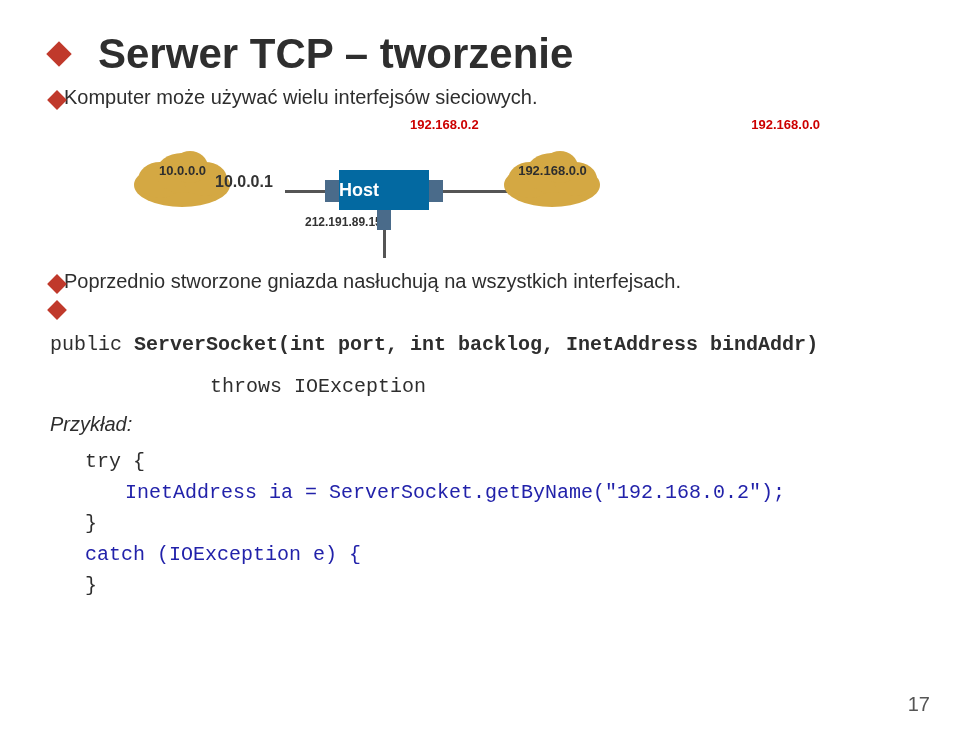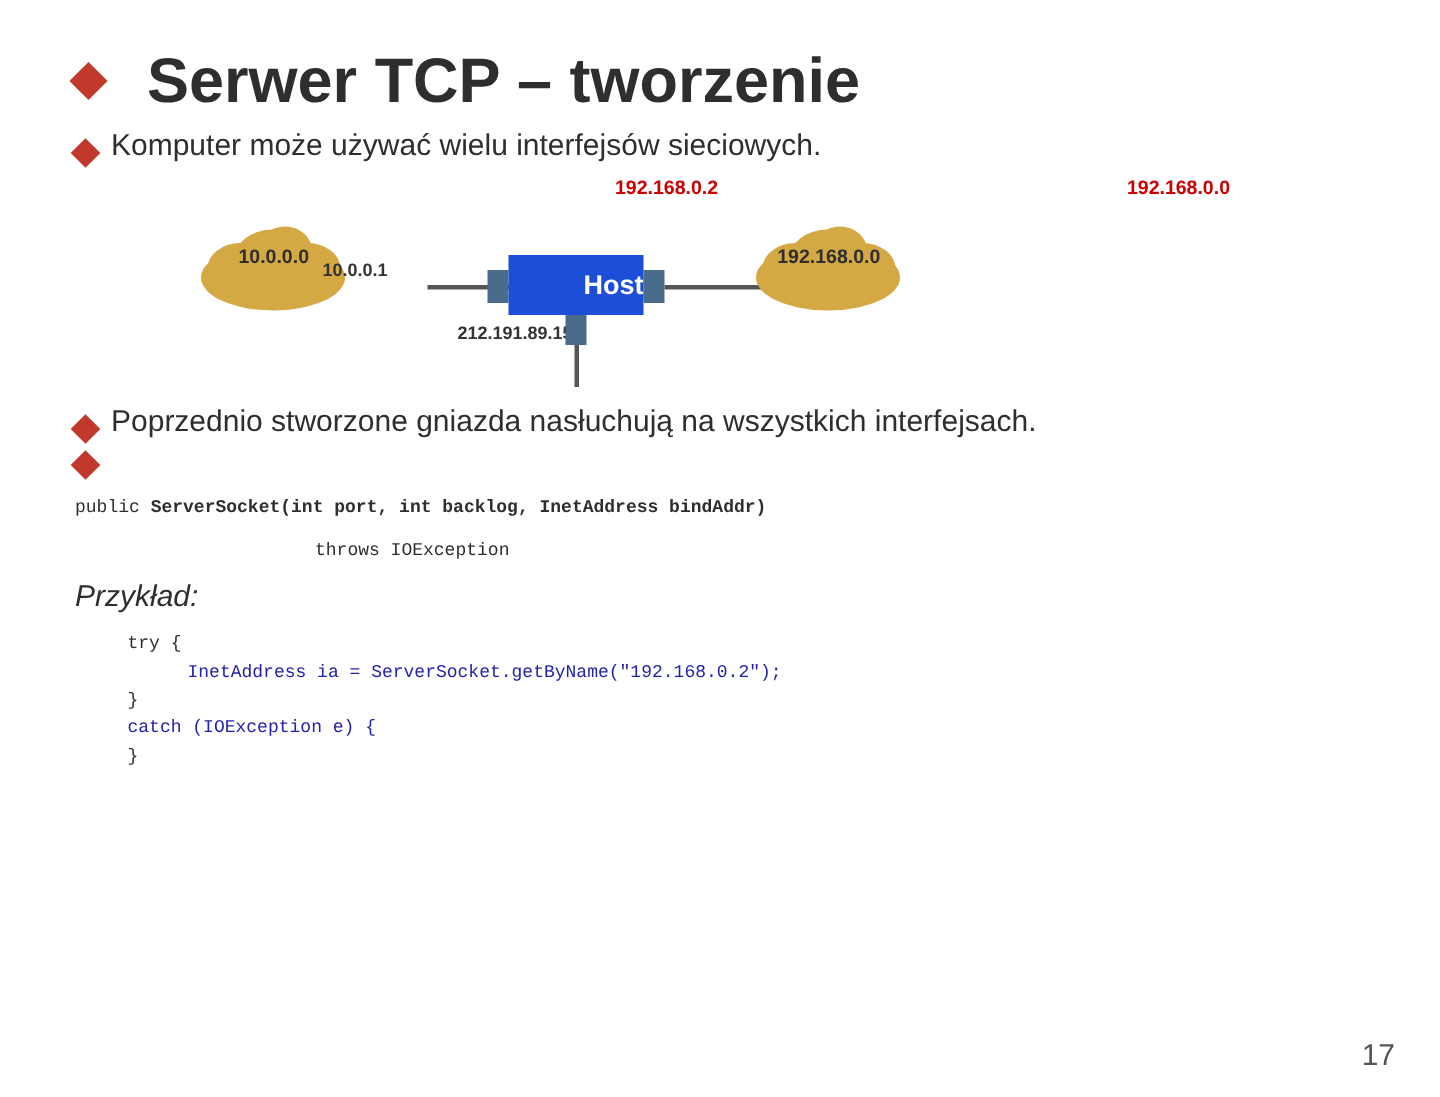--- a/index.html
+++ b/index.html
@@ -36,22 +36,21 @@
       height: 18px;
       background: #c0392b;
       transform: rotate(45deg);
       display: inline-block;
       flex-shrink: 0;
       margin-right: 4px;
     }
 
     .bullet-item {
       display: flex;
-      align-items: flex-end;
-      gap: 10px;
+      align-items: center;
       margin-bottom: 6px;
     }
 
     .bullet-diamond {
       width: 14px;
       height: 14px;
       background: #c0392b;
       transform: rotate(45deg);
       display: inline-block;
       flex-shrink: 0;
@@ -83,21 +82,21 @@
     .ip-label {
       font-size: 13px;
       font-weight: bold;
       color: #cc0000;
       position: absolute;
     }
 
     
     .code-block {
       font-family: 'Courier New', Courier, monospace;
-      font-size: 12px;
+      font-size: 20px;
       color: #2e2e2e;
       margin: 10px 0;
       line-height: 1.6;
     }
 
     .italic-label {
       font-size: 20px;
       font-style: italic;
       color: #2e2e2e;
       margin: 8px 0 4px 0;
@@ -136,27 +135,27 @@
       <svg width="105" height="75" viewBox="0 0 105 75">
         <ellipse cx="52" cy="50" rx="48" ry="22" fill="#d4a843"></ellipse>
         <ellipse cx="30" cy="45" rx="22" ry="18" fill="#d4a843"></ellipse>
         <ellipse cx="52" cy="38" rx="26" ry="20" fill="#d4a843"></ellipse>
         <ellipse cx="75" cy="44" rx="22" ry="17" fill="#d4a843"></ellipse>
         <ellipse cx="60" cy="32" rx="18" ry="16" fill="#d4a843"></ellipse>
       </svg>
       <div class="cloud-label" style="position:absolute; top:28px; left:0; width:105px;">10.0.0.0</div>
     </div>
 
-    <div class="ip-label" style="top: 58px; left: 85px; font-size:12px; color:#333; font-weight:bold;">10.0.0.1</div>
+    <div class="ip-label" style="top: 58px; left: 85px; font-size:16px; color:#333; font-weight:bold;">10.0.0.1</div>
 
     <div style="position:absolute; top:75px; left:155px; width:55px; height:3px; background:#555;"></div>
 
     <div style="position:absolute; top:65px; left:195px; width:14px; height:22px; background:#4a6b8a;"></div>
 
-    <div style="position:absolute; top:55px; left:209px; width:90px; height:40px; background:#1d4ed8; display:flex; align-items:center; justify-content:flex-end;">
+    <div style="position:absolute; top:55px; left:209px; width:90px; height:40px; background:#0369a1; display:flex; align-items:center; justify-content:flex-start;">
       <span style="color:white; font-size:18px; font-weight:bold;">Host</span>
     </div>
 
     <div style="position:absolute; top:65px; left:299px; width:14px; height:22px; background:#4a6b8a;"></div>
 
     <div style="position:absolute; top:75px; left:313px; width:65px; height:3px; background:#555;"></div>
 
     <div style="position:absolute; left: 370px; top: 20px;">
       <svg width="105" height="75" viewBox="0 0 105 75">
         <ellipse cx="52" cy="50" rx="48" ry="22" fill="#d4a843"></ellipse>

